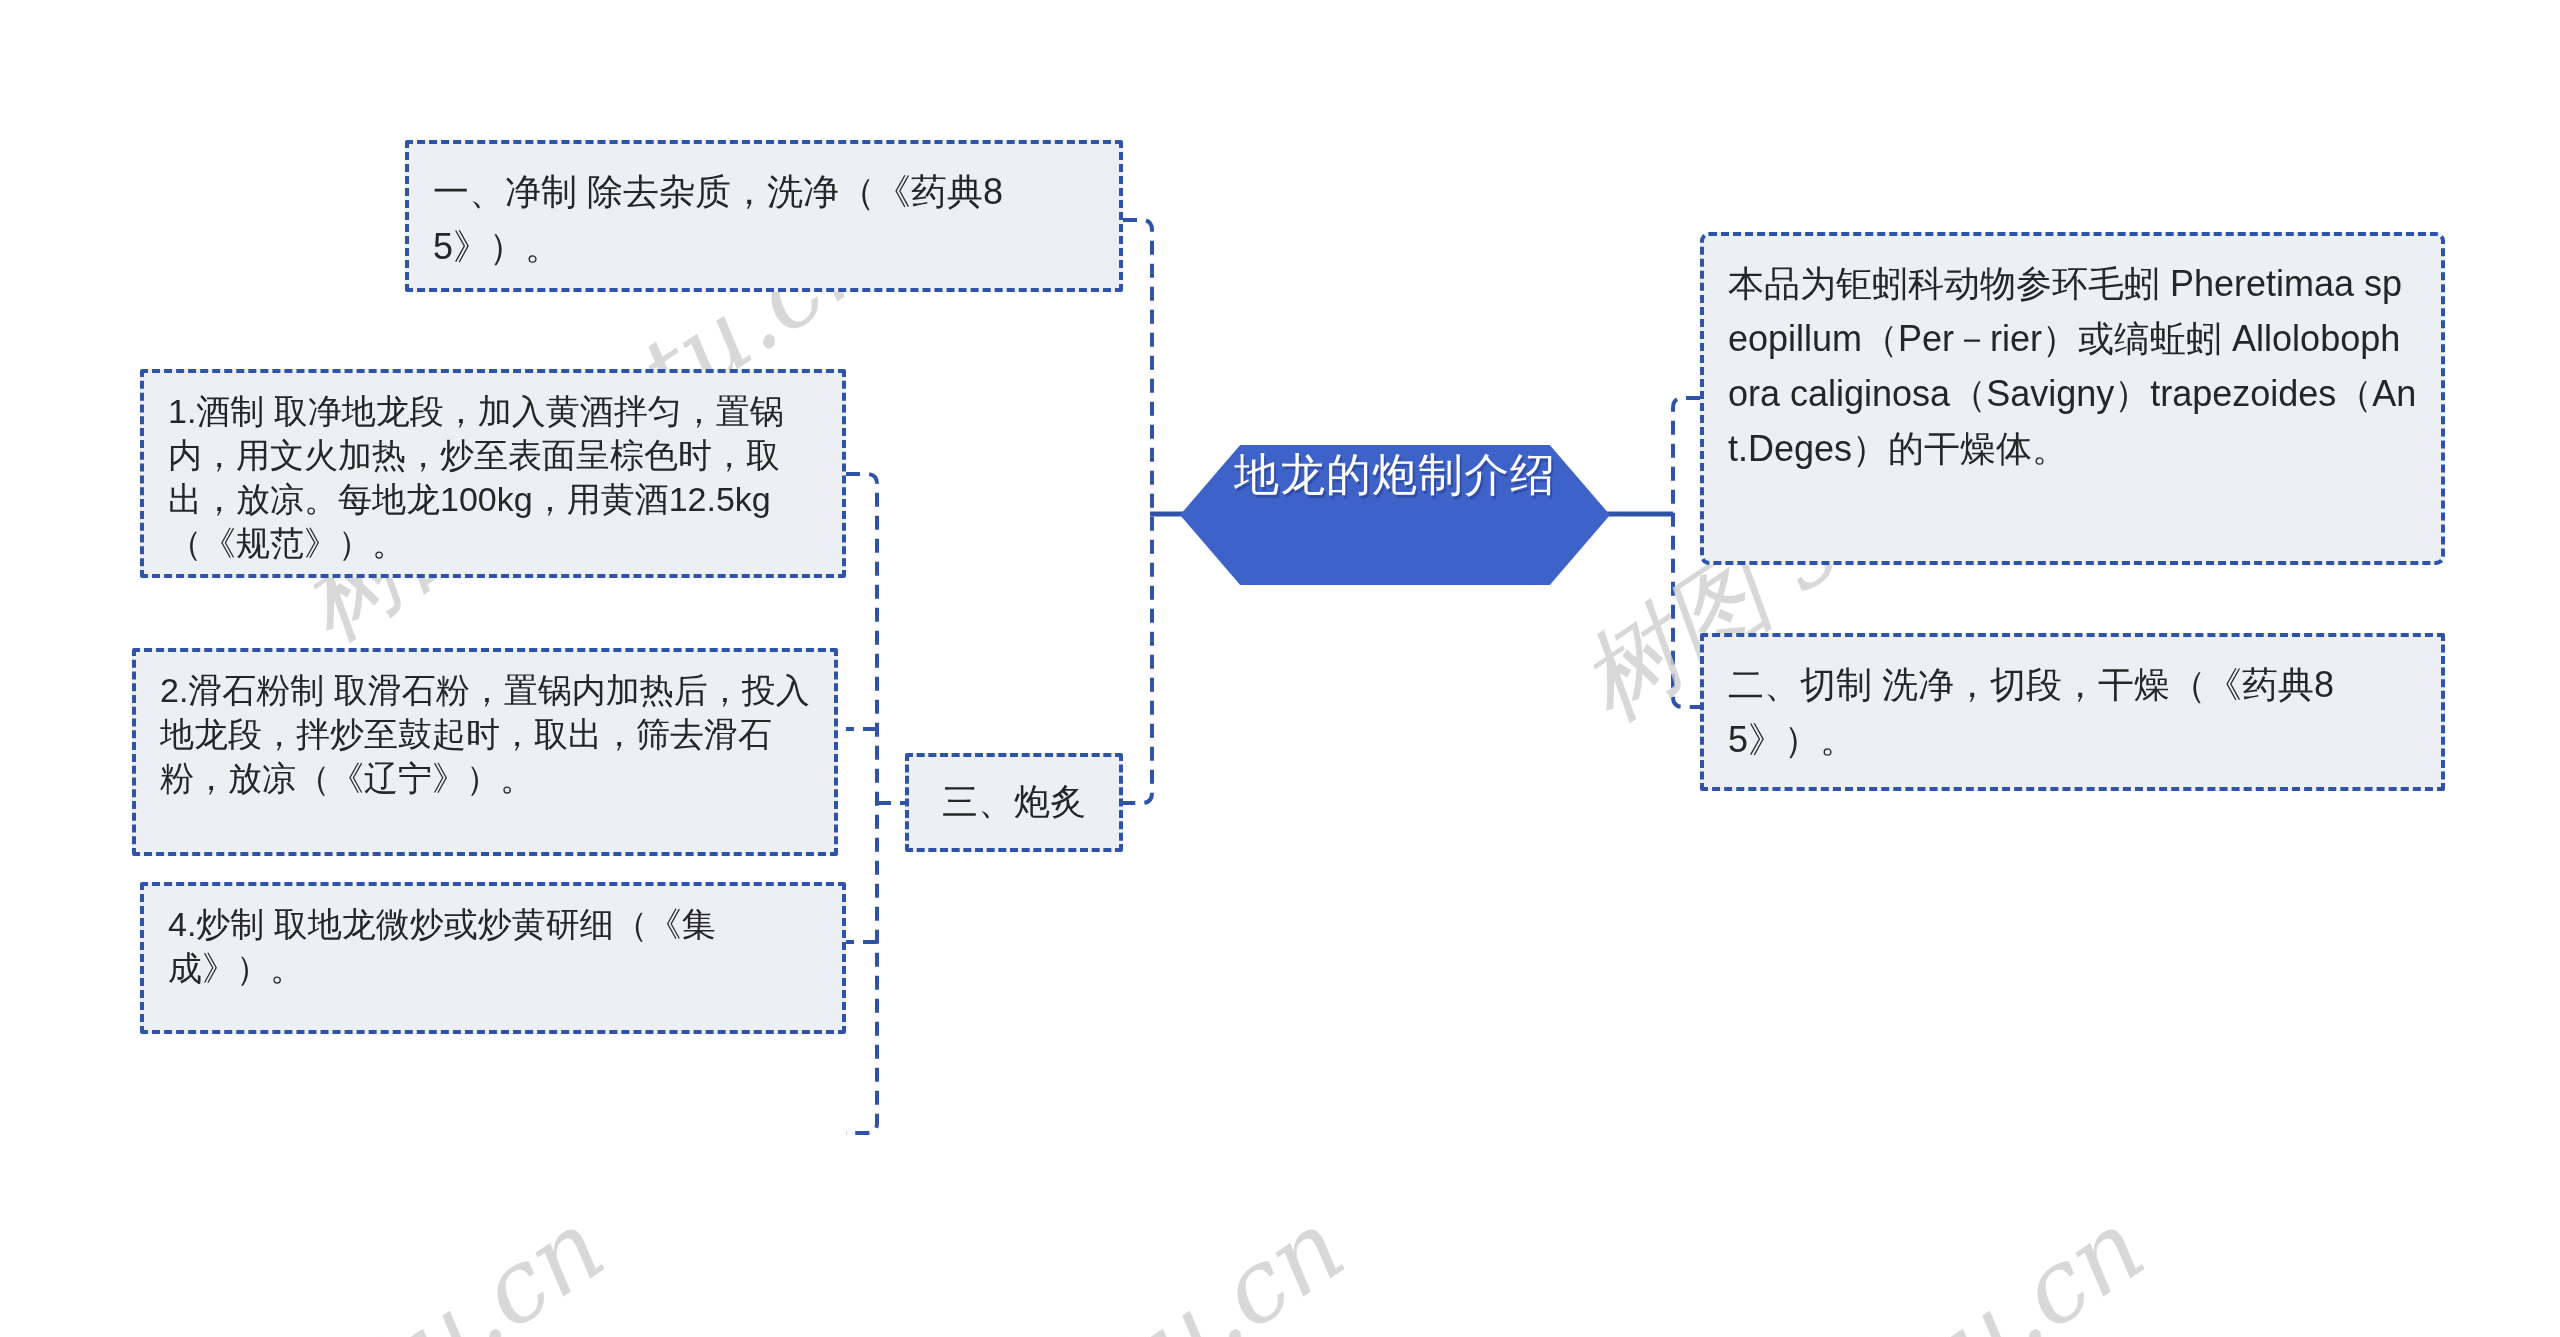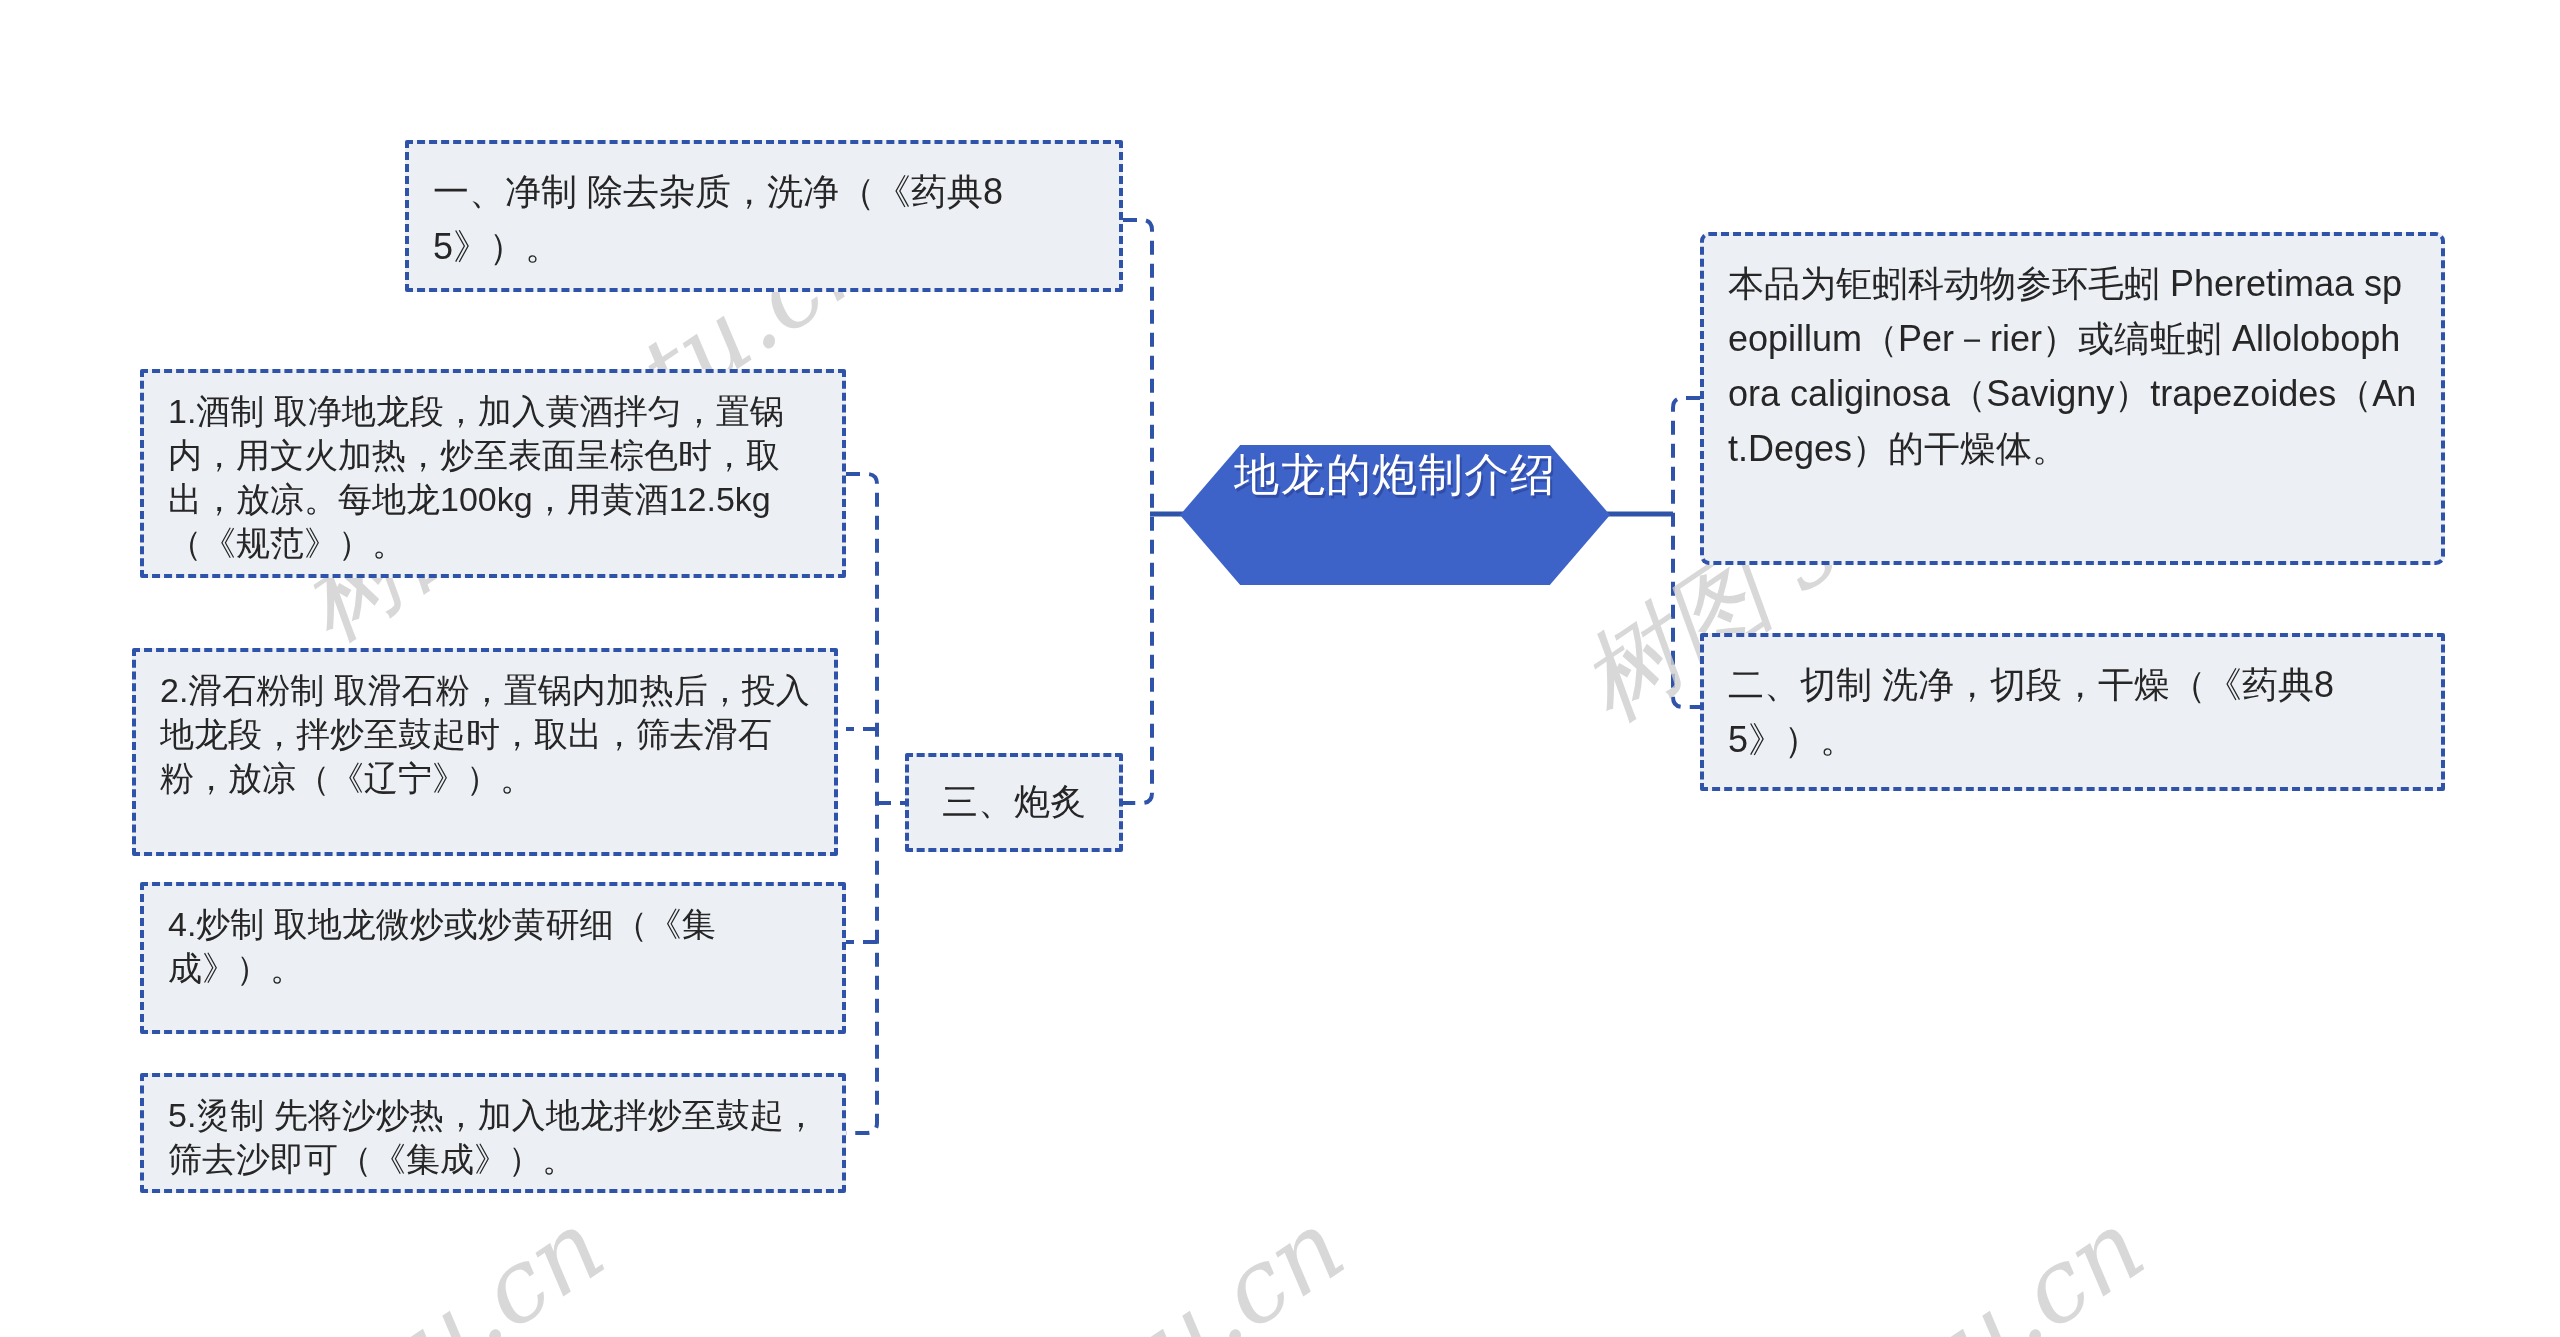--- a/index.html
+++ b/index.html
@@ -86,21 +86,20 @@
   <div class="watermark wm-frag3">树图 shutu.cn</div>
 
   <div class="node lv1 node-purification">一、净制 除去杂质，洗净（《药典85》）。</div>
 
   <div class="node lv2 node-wine">1.酒制 取净地龙段，加入黄酒拌匀，置锅内，用文火加热，炒至表面呈棕色时，取出，放凉。每地龙100kg，用黄酒12.5kg（《规范》）。</div>
 
   <div class="node lv2 node-talc">2.滑石粉制 取滑石粉，置锅内加热后，投入地龙段，拌炒至鼓起时，取出，筛去滑石粉，放凉（《辽宁》）。</div>
 
   <div class="node lv2 node-stirfry">4.炒制 取地龙微炒或炒黄研细（《集成》）。</div>
 
-  <div class="node lv2 node-sandscald">5.烫制 先将沙炒热，加入地龙拌炒至鼓起，筛去沙即可（《集成》）。</div>
 
   <div class="node node-processing">三、炮炙</div>
 
   <div class="central">
     <span class="central-label">地龙的炮制介绍</span>
   </div>
 
   <div class="node lv1 node-origin">本品为钜蚓科动物参环毛蚓 Pheretimaa speopillum（Per－rier）或缟蚯蚓 Allolobophora caliginosa（Savigny）trapezoides（Ant.Deges）的干燥体。</div>
 
   <div class="node lv1 node-cutting">二、切制 洗净，切段，干燥（《药典85》）。</div>

